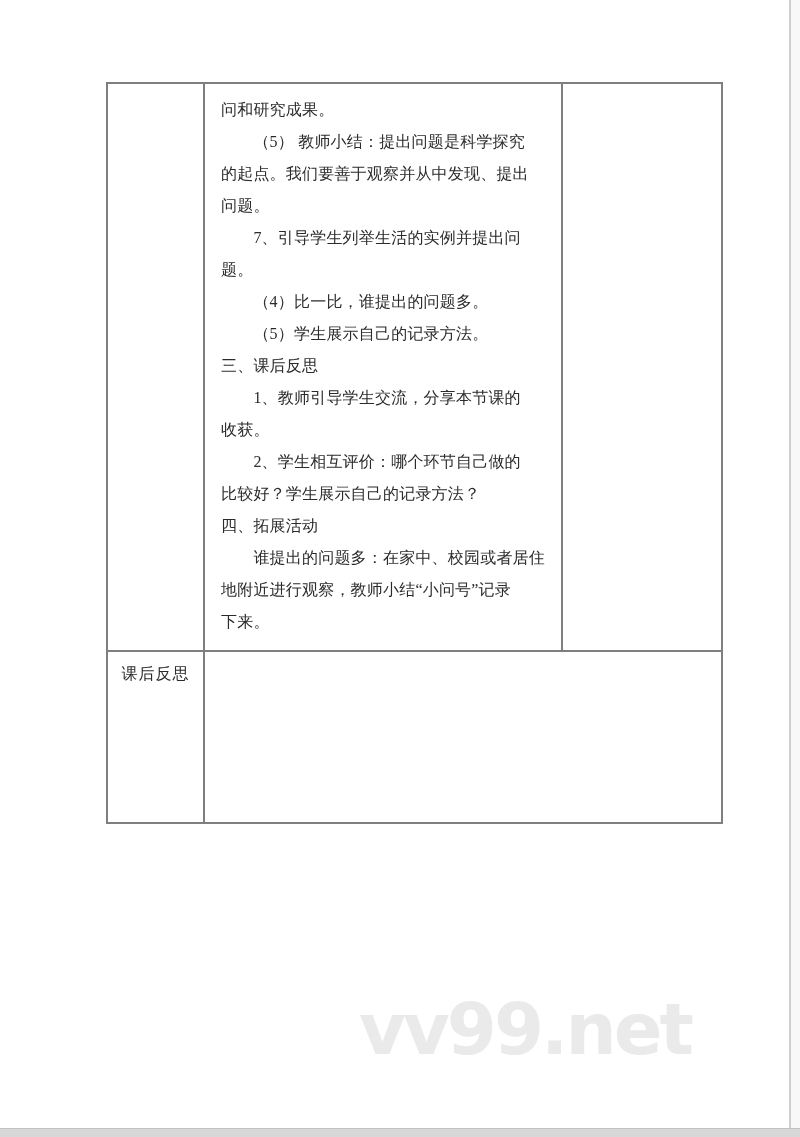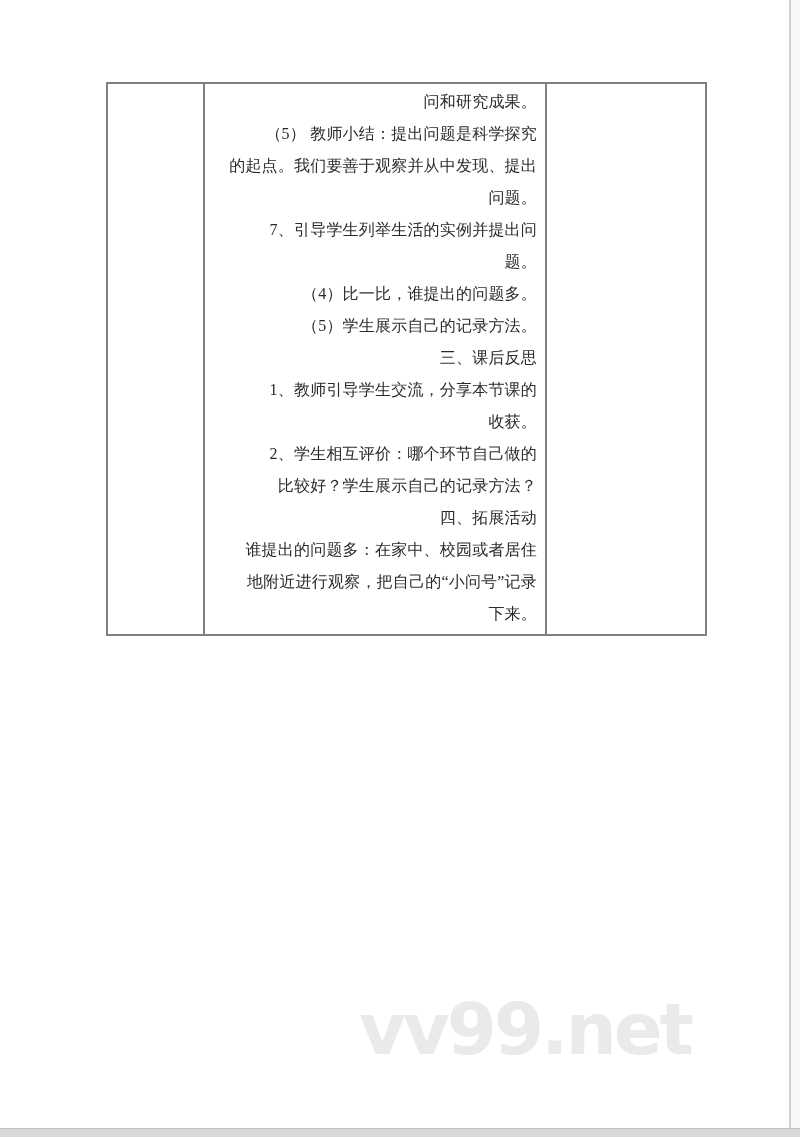--- a/index.html
+++ b/index.html
@@ -14,23 +14,22 @@
     font-family:"DejaVu Sans", sans-serif;
     font-weight:bold; font-size:72px; letter-spacing:-3px;
     color:#eaeaea; line-height:1; user-select:none;
   }
   
   table.doc-table {
     position:absolute; left:106px; top:82px;
     border-collapse:collapse; table-layout:fixed;
   }
   table.doc-table td {
-    border:2px solid #7f7f7f; padding:4px; vertical-align:top;
+    border:2px solid #7f7f7f; padding:12px; vertical-align:top;
     background:#ffffff;
-    text-align:right;
   }
   .cell-content {
     margin-top:-2px; padding:0 4px 0 4px; overflow:hidden;
   }
   .text-line {
     font-size:16px; line-height:32px; color:#2b2b2b;
     white-space:nowrap; letter-spacing:0.2px;
   }
   td.label-cell {
     vertical-align:middle; text-align:center;
@@ -92,26 +91,30 @@
             <div class="text-line">收获。</div>
 
             <div class="text-line">　　2、学生相互评价：哪个环节自己做的</div>
 
             <div class="text-line">比较好？学生展示自己的记录方法？</div>
 
             <div class="text-line">四、拓展活动</div>
 
             <div class="text-line">　　谁提出的问题多：在家中、校园或者居住</div>
 
-            <div class="text-line">地附近进行观察，把自己的“小问号”记录</div>
+            <div class="text-line">地附近进行观察，教师小结“小问号”记录</div>
 
             <div class="text-line">下来。</div>
           </div>
       </td>
       <td></td>
+    </tr>
+    <tr style="height:172px">
+      <td class="label-cell">课后反思</td>
+      <td colspan="2"></td>
     </tr>
   </tbody>
     </table>
 
   <div class="right-edge-line"></div>
   <div class="right-edge-strip"></div>
   <div class="bottom-strip"></div>
 
 </div>
 

